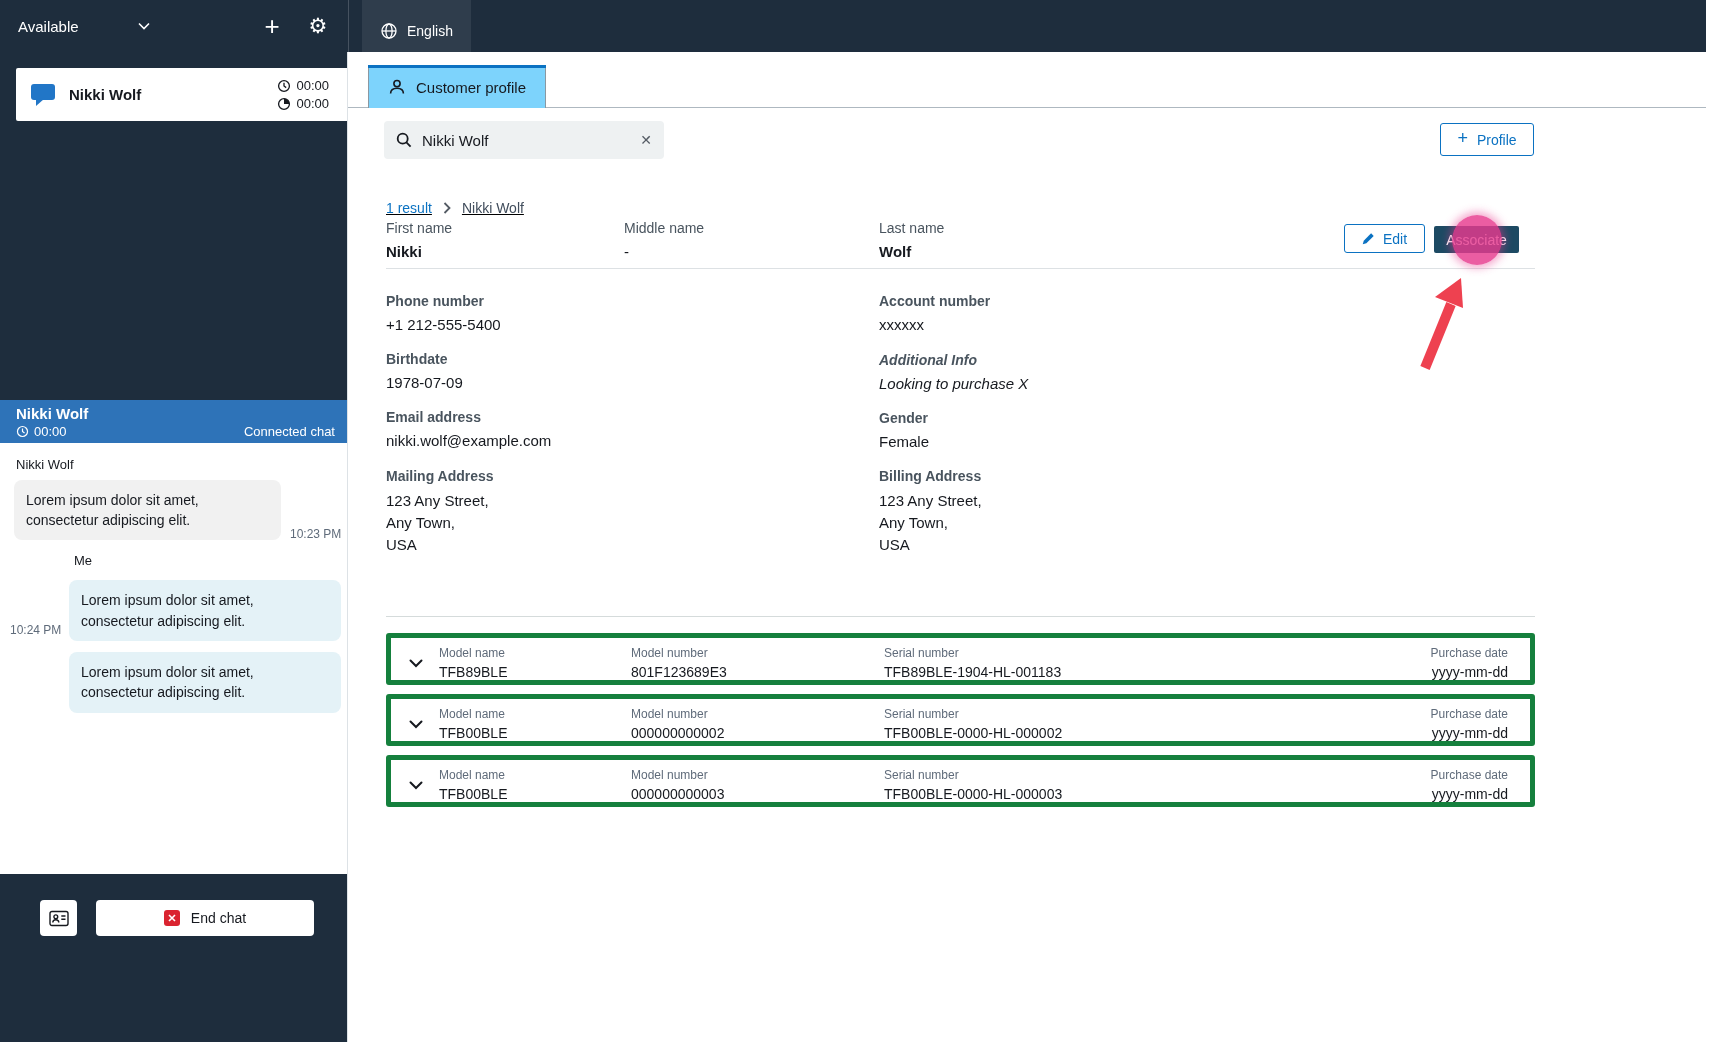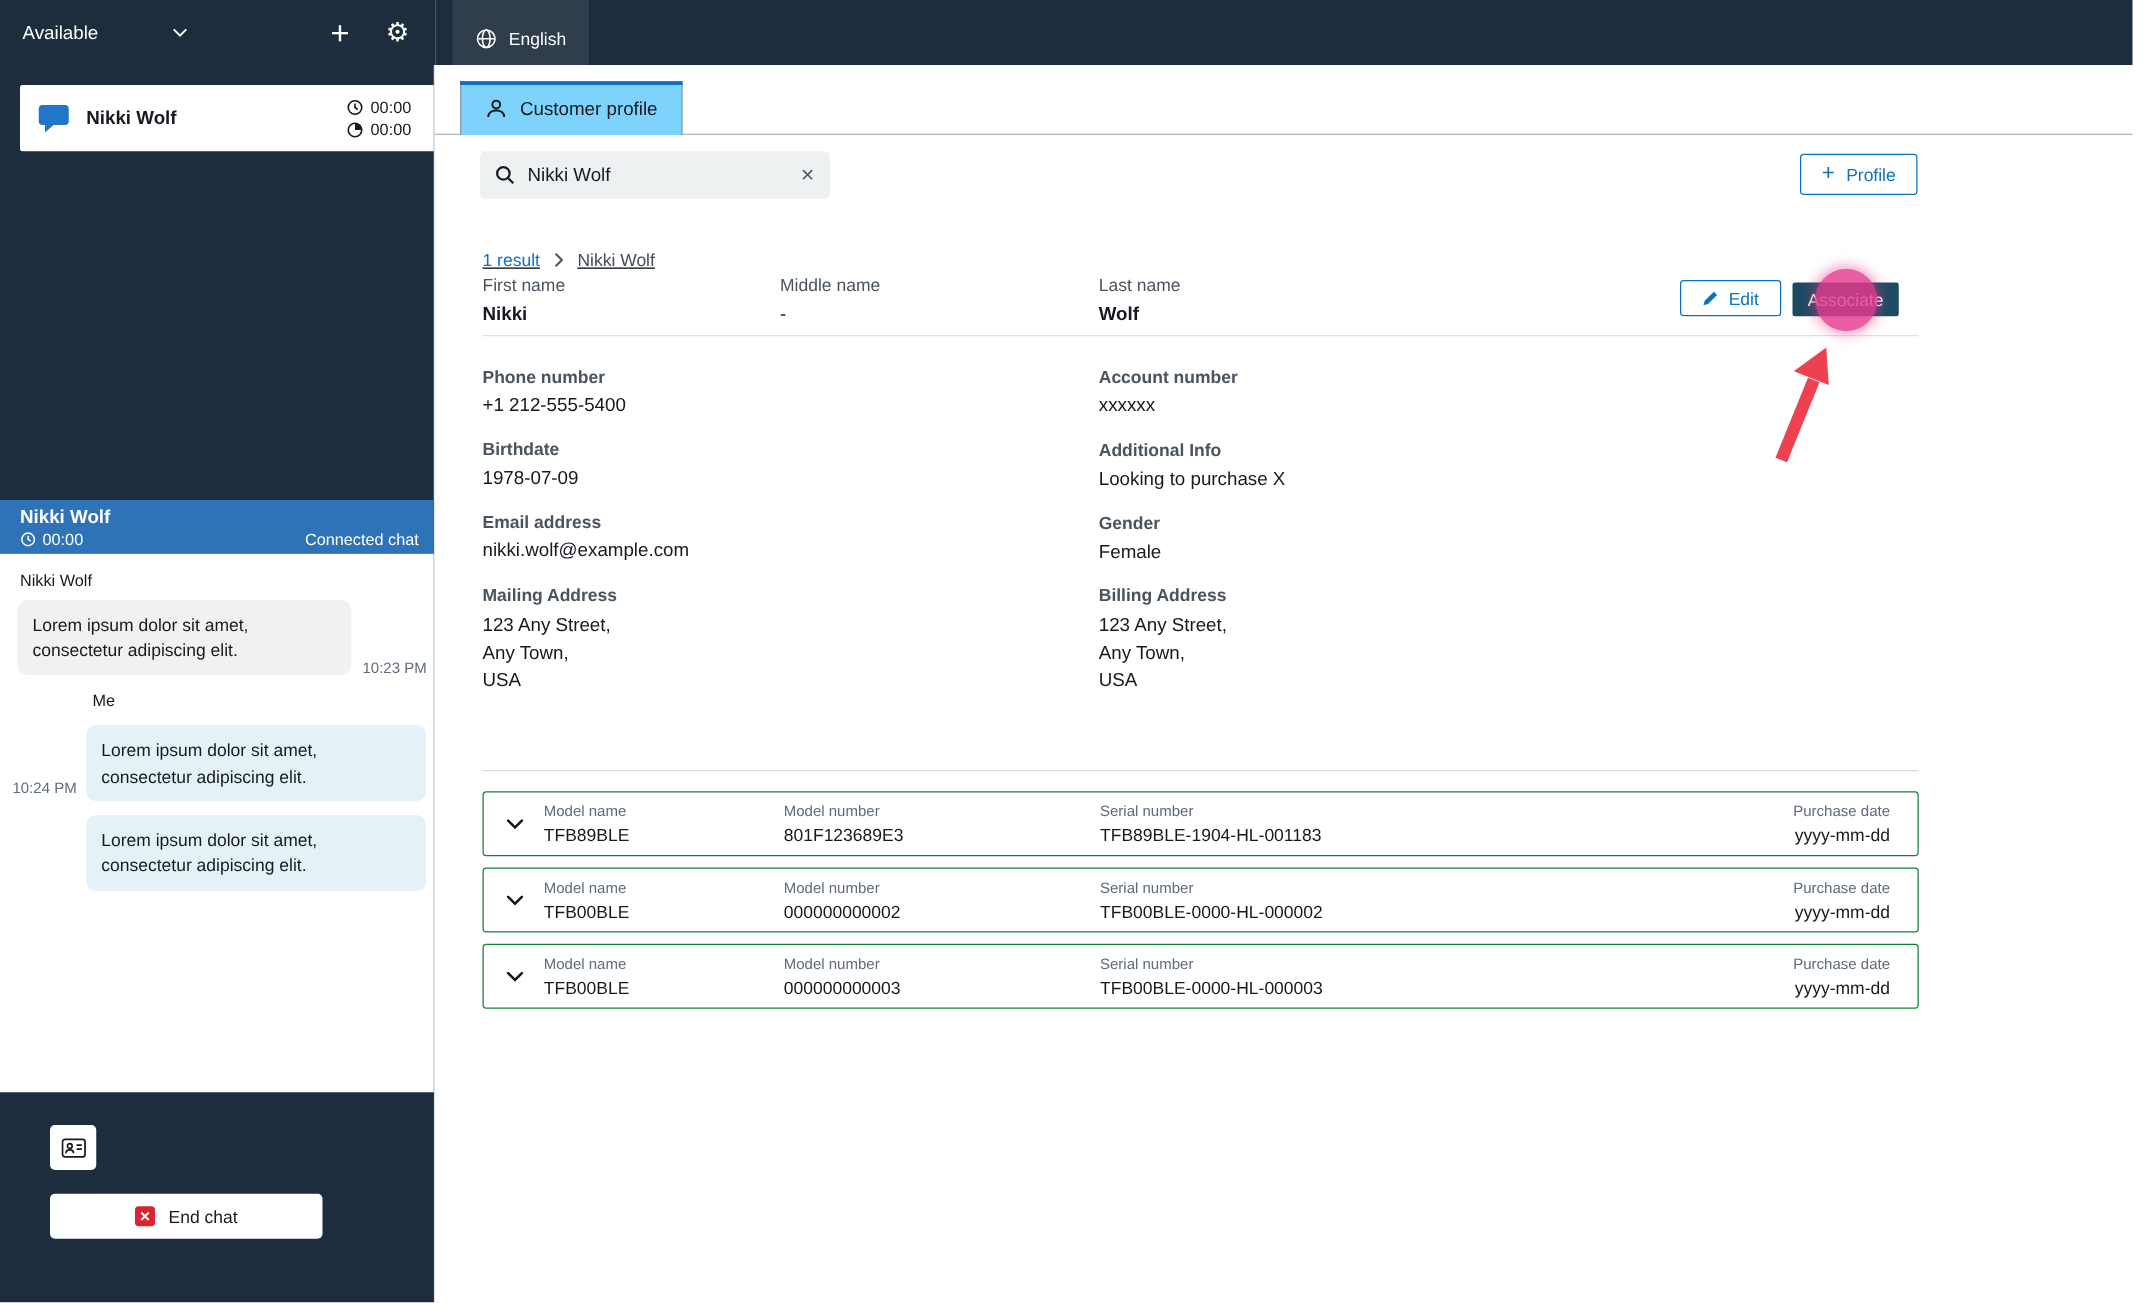--- a/index.html
+++ b/index.html
@@ -35,21 +35,21 @@
   .bubble-row.customer { margin-left:14px; gap:9px; }
   .bubble-row.me { margin-left:10px; gap:9px; align-items:flex-end; }
   .bubble { padding:10px 12px; border-radius:8px; font-size:14px; line-height:1.45; color:#16191f; }
   .bubble.gray { background:#f1f1f1; width:267px; }
   .bubble.blue { background:#e4f2f7; width:272px; }
   .timestamp { font-size:12px; color:#5f6b7a; white-space:nowrap;margin-top:48px; }
   .ts-left { width:50px; text-align:left; padding-bottom:4px; flex:none; }
   .composer { height:38px; background:#fff; border-top:1px solid #dfe3e6; display:flex; align-items:center; padding:0 12px; }
   .composer input { flex:1; border:none; outline:none; font-size:14px; color:#16191f; background:transparent; }
   .composer input::placeholder { color:#6b7581; }
-  .chat-footer { height:168px; background:#1e2d3d; padding:26px 0 0 40px; display:flex; gap:19px; align-items:flex-start;flex-direction:column; }
+  .chat-footer { height:168px; background:#1e2d3d; padding:26px 0 0 40px; display:flex; gap:19px; align-items:flex-start; }
   .icon-btn { width:37px; height:36px; background:#fff; border:none; border-radius:4px; display:flex; align-items:center; justify-content:center; cursor:pointer; }
   .end-chat-btn { width:218px; height:36px; background:#fff; border:none; border-radius:4px; display:flex; align-items:center; justify-content:center; gap:11px; font-size:14px; color:#16191f; cursor:pointer; }
   .end-icon { width:16px; height:16px; background:#da2430; border-radius:3px; display:flex; align-items:center; justify-content:center; }
 
   
   .main { position:absolute; left:348px; top:52px; width:1358px; height:990px; background:#fff; }
   .tab-strip-line { position:absolute; left:0; top:55px; width:100%; height:1px; background:#aeb8c0; }
   .customer-tab { position:absolute; left:20px; top:13px; height:43px; background:#7dd3fc; border:1px solid #8b98a1; border-bottom:none; display:flex; align-items:center; gap:10px; padding:0 19px; font-size:15px; color:#16191f; cursor:pointer; z-index:2; }
   .customer-tab::before { content:""; position:absolute; left:-1px; right:-1px; top:-1px; height:3px; background:#0b72c2; }
 
@@ -65,37 +65,37 @@
   .bc-current { color:#414d5c; }
 
   .field, .dfield { position:absolute; }
   .flabel { font-size:14px; color:#49545e; }
   .dfield .flabel { font-weight:700; }
   .fvalue { font-size:15px; color:#16191f; margin-top:7px; }
   .fvalue.bold { font-weight:700; }
   .fvalue.multi { white-space:pre-line; line-height:22px; margin-top:6px; }
   .f1 { left:38px; top:168px; } .f2 { left:276px; top:168px; } .f3 { left:531px; top:168px; }
   .dl0 { left:38px; top:241px; } .dl1 { left:38px; top:299px; } .dl2 { left:38px; top:357px; } .dl3 { left:38px; top:416px; }
-  .dr0 { left:531px; top:241px; } .dr1 { left:531px; top:300px; } .dr2 { left:531px; top:358px; } .dr3 { left:531px; top:416px; }
+  .dr0 { left:531px; top:241px; } .dr1 { left:531px; top:300px;font-style:italic; } .dr2 { left:531px; top:358px; } .dr3 { left:531px; top:416px; }
 
   .edit-btn { position:absolute; left:996px; top:172px; width:81px; height:29px; background:#fff; border:1px solid #0b72c2; border-radius:3px; color:#0b72c2; font-size:14px; display:flex; align-items:center; justify-content:center; gap:8px; cursor:pointer; }
   .associate-btn { position:absolute; left:1086px; top:174px; width:85px; height:27px; background:#1d4a63; border:none; border-radius:2px; color:#fff; font-size:14px; display:flex; align-items:center; justify-content:center; cursor:pointer; }
 
   .highlight-circle { position:absolute; left:1104px; top:163px; width:50px; height:50px; border-radius:50%; background:rgba(231,57,141,0.82); box-shadow:0 0 9px 3px rgba(231,57,141,0.45); z-index:6; pointer-events:none; }
   .annotation-arrow { position:absolute; left:1055px; top:200px; z-index:6; pointer-events:none; }
 
   .divider { position:absolute; left:38px; width:1149px; height:1px; background:#dde1e4; }
   .d1 { top:216px; }
   .tabs2-divider { top:564px; background:#d5dbdb; }
 
   .tabs2 { position:absolute; left:38px; top:534px; display:flex; gap:8px; z-index:2; }
   .tab2 { padding:0 14px 13px; font-size:15px; color:#414d5c; cursor:pointer; }
   .tab2.active { color:#0b72c2; border-bottom:2px solid #0b72c2; }
 
-  .purchase-row { position:absolute; left:38px; width:1149px; height:52px; background:#fff; border:1px solid #15803d; border-radius:3px; cursor:pointer; }
+  .purchase-row { position:absolute; left:38px; width:1149px; height:52px; background:#fff; border:5px solid #15803d; border-radius:3px; cursor:pointer; }
   .r0 { top:581px; } .r1 { top:642px; } .r2 { top:703px; }
   .row-chevron { position:absolute; left:18px; top:21px; }
   .pcell { position:absolute; top:8px; }
   .plabel { font-size:12px; color:#5f6b7a; }
   .pvalue { font-size:14px; color:#16191f; margin-top:4px; }
   .c-name { left:48px; } .c-num { left:240px; } .c-serial { left:493px; }
   .c-date { right:22px; text-align:right; }
 </style>
 </head>
 <body>

